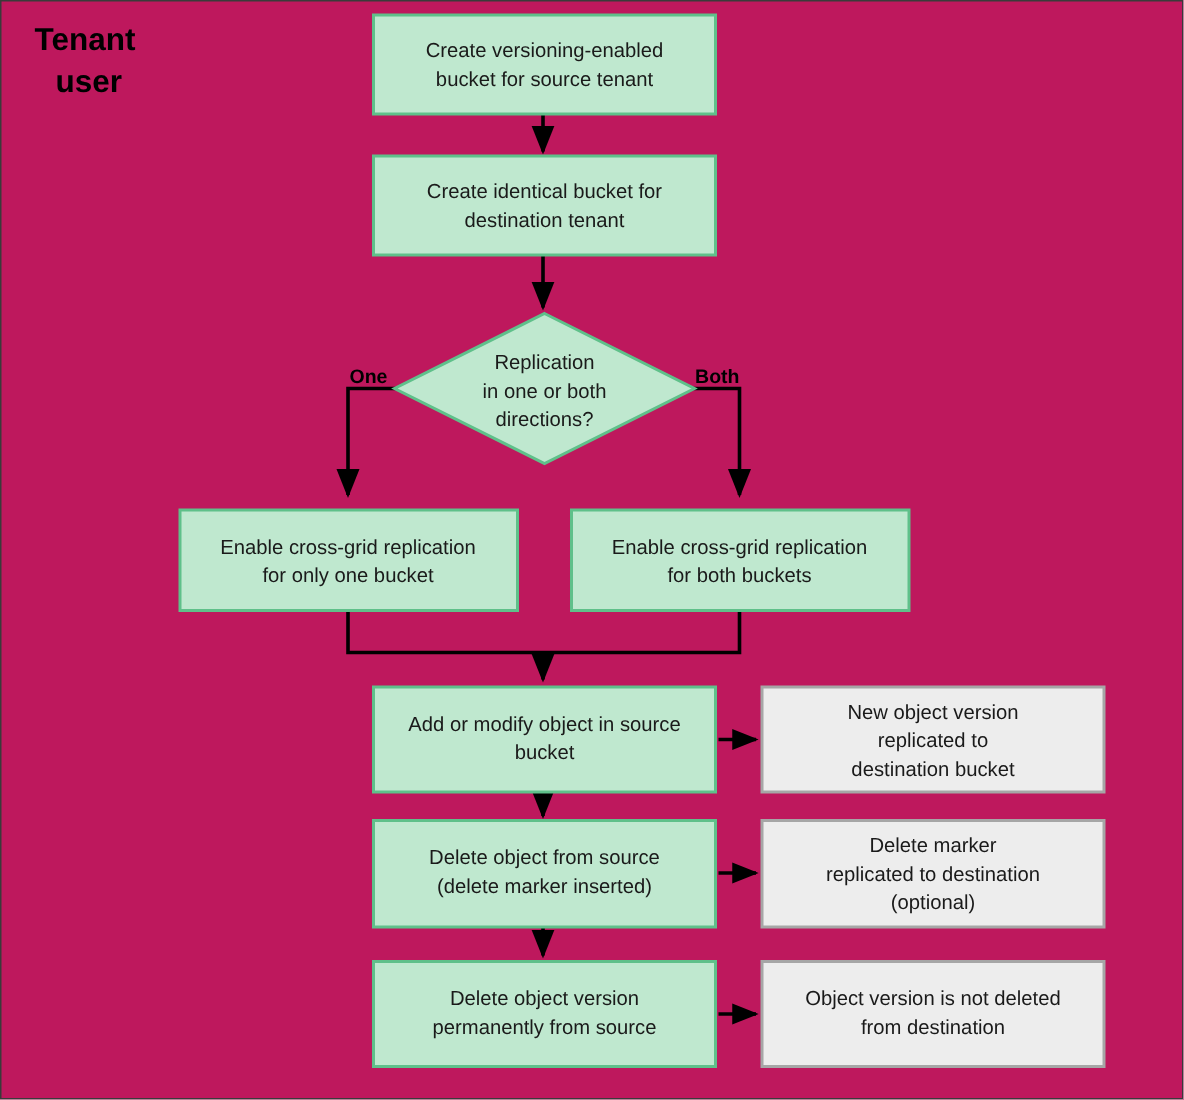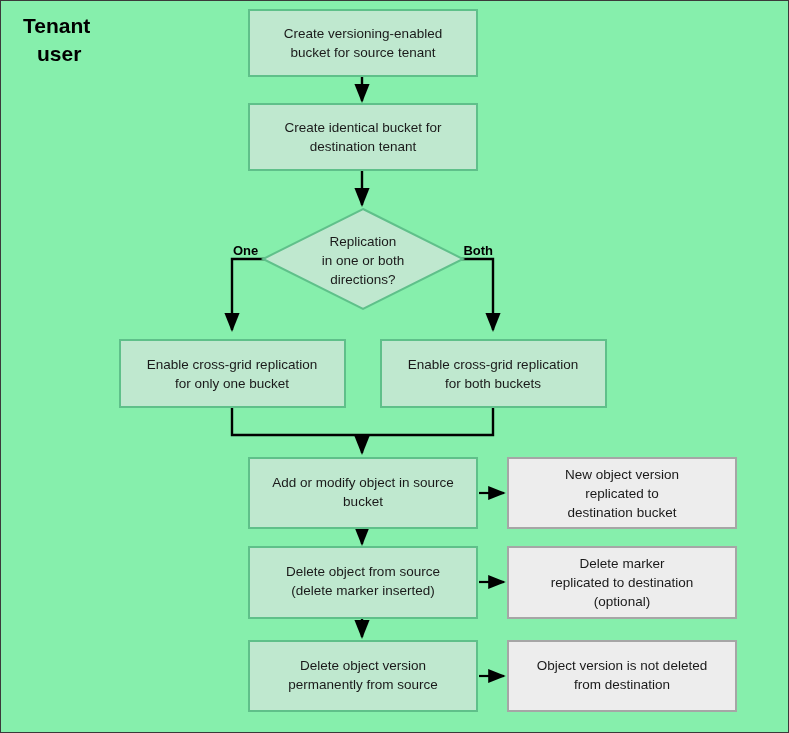--- a/index.html
+++ b/index.html
@@ -4,21 +4,21 @@
 <style>
   html, body {
     margin: 0;
     padding: 0;
     background: #ffffff;
   }
   #page {
     position: relative;
     width: 789px;
     height: 733px;
-    background: #86efac;
+    background: #be185d;
     border: 1px solid #3a3a3a;
     box-sizing: border-box;
     overflow: hidden;
     font-family: "Liberation Sans", sans-serif;
   }
   #flow {
     position: absolute;
     left: 0;
     top: 0;
   }

